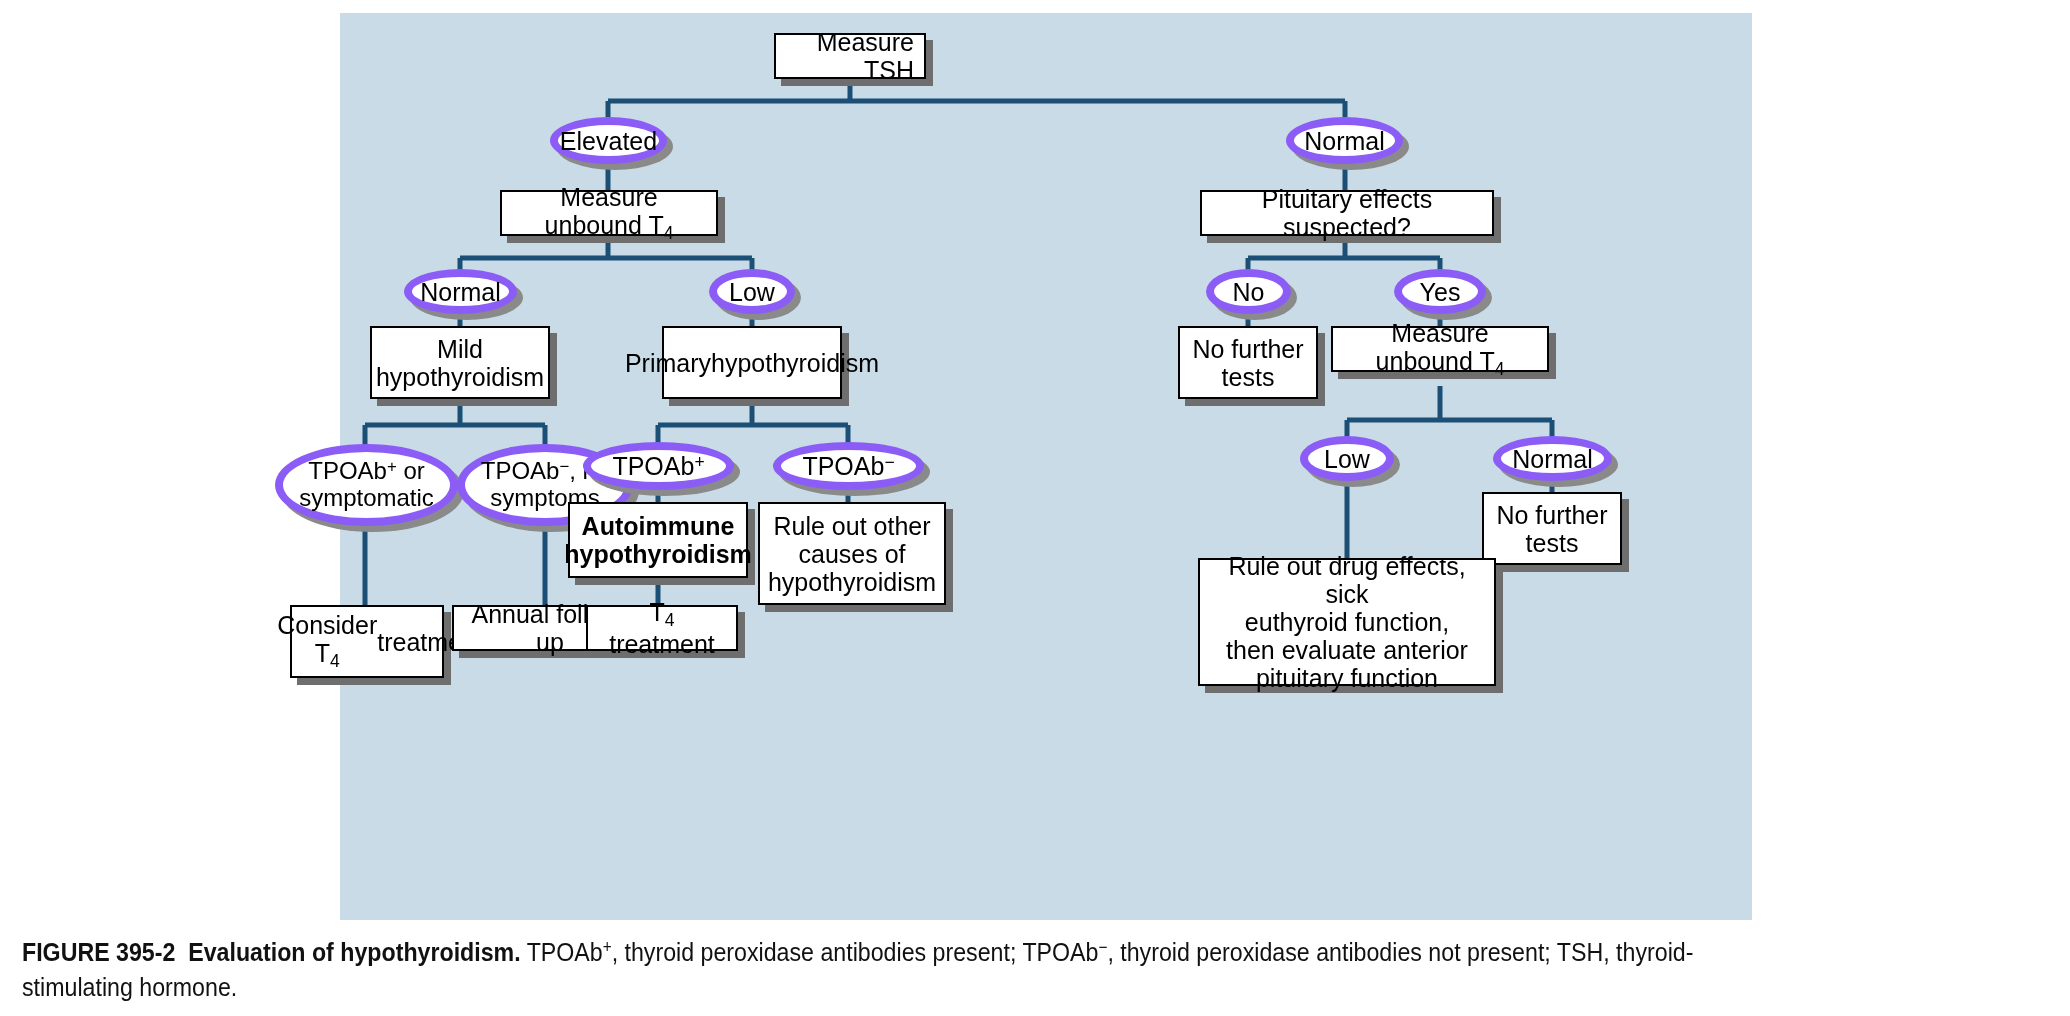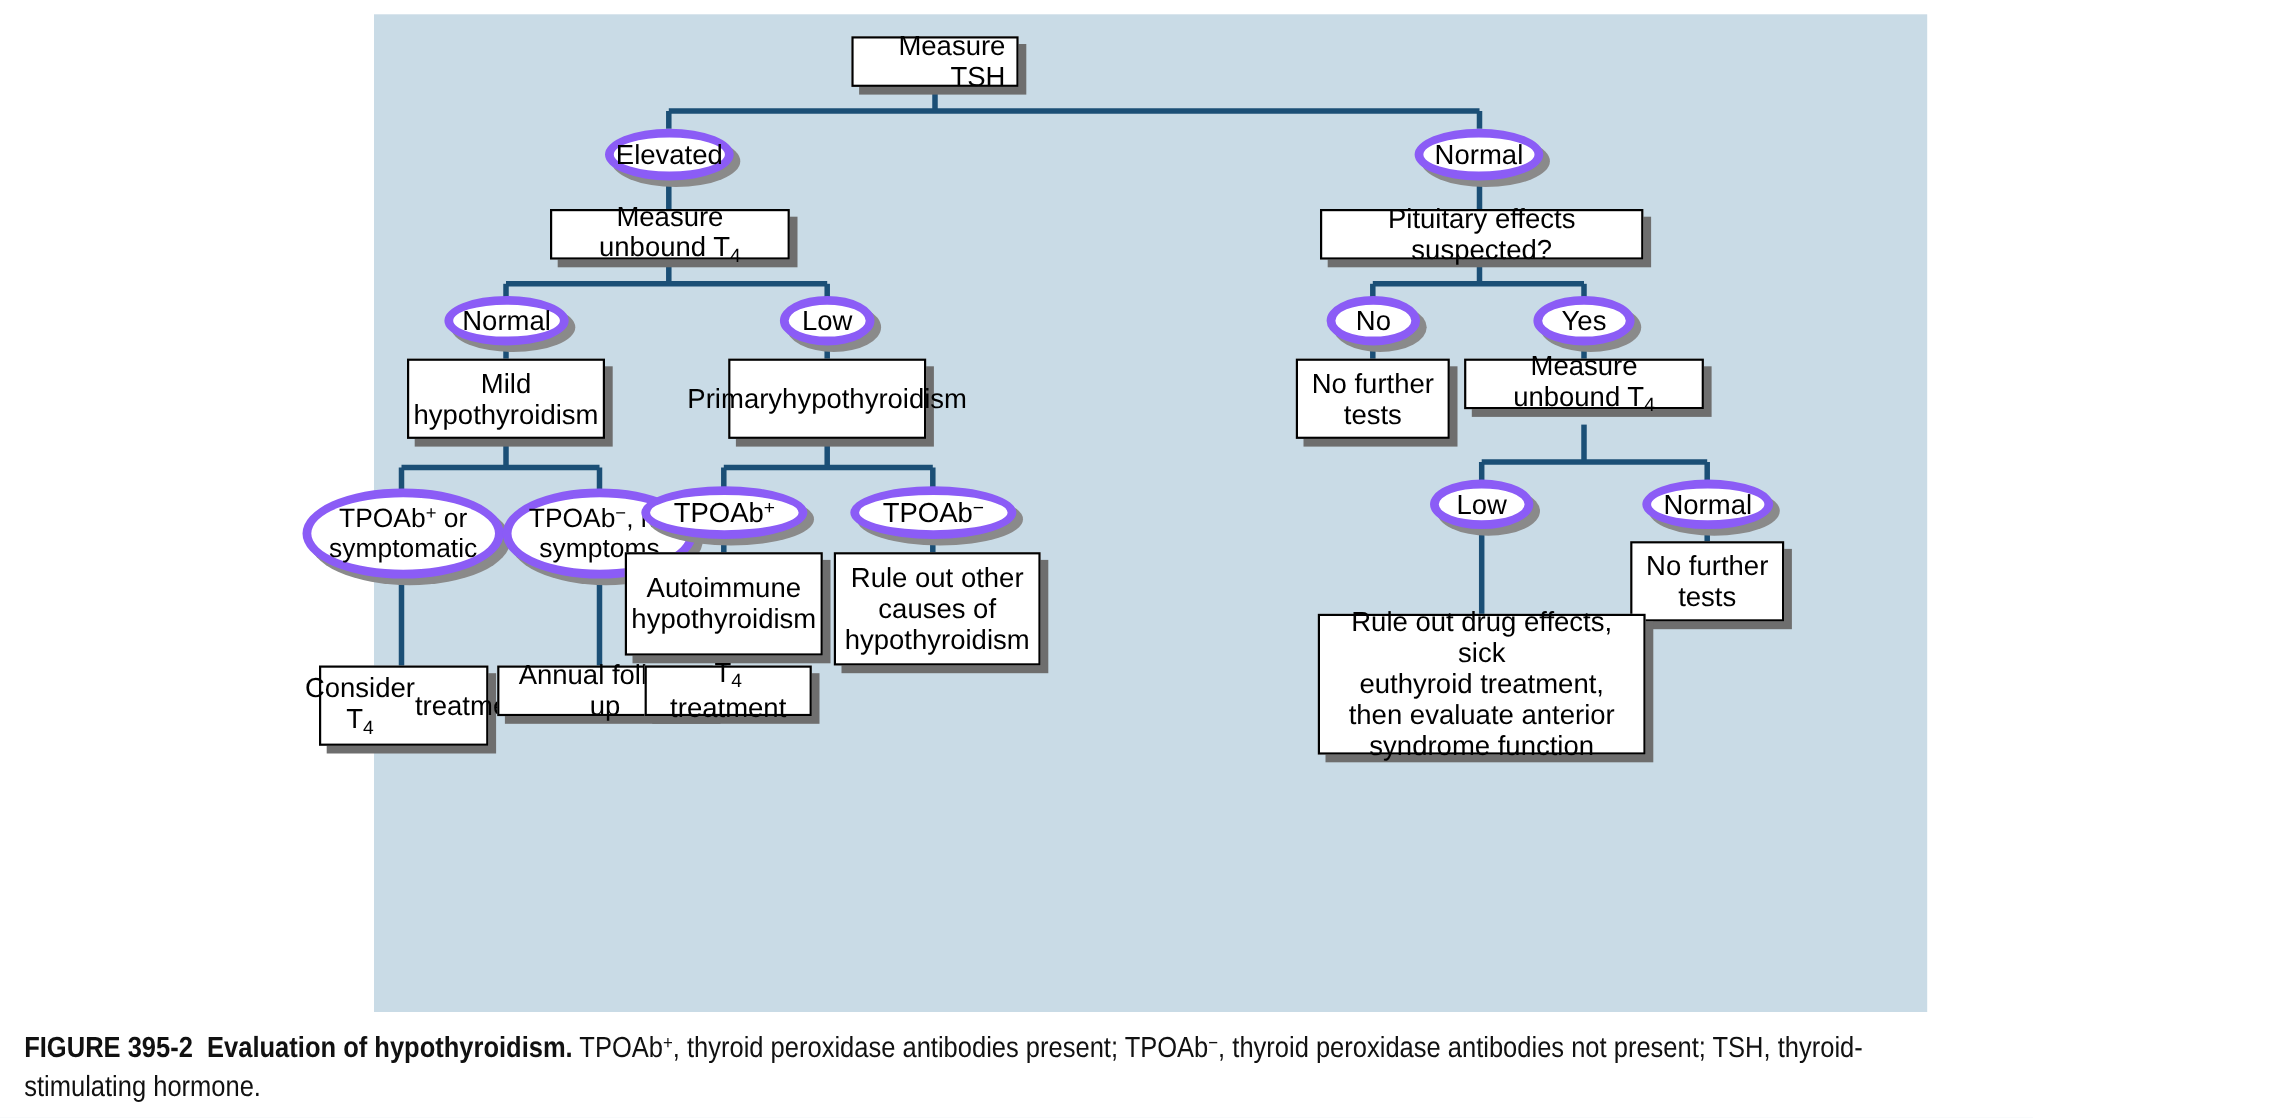--- a/index.html
+++ b/index.html
@@ -221,41 +221,41 @@
     </div>
 
     <div class="node ellipse" style="left:960px; top:423px; width:94px; height:45px;">
       <span>Low</span>
     </div>
 
     <div class="node ellipse" style="left:1153px; top:423px; width:119px; height:45px;">
       <span>Normal</span>
     </div>
 
-    <div class="node box" style="left:228px; top:489px; width:180px; height:94px; flex-direction:column;">
+    <div class="node box" style="left:228px; top:489px; width:180px; height:76px; flex-direction:column;font-weight:bold;">
       <span>Autoimmune</span>
       <span>hypothyroidism</span>
     </div>
 
     <div class="node box" style="left:418px; top:489px; width:188px; height:103px; flex-direction:column;">
       <span>Rule out other</span>
       <span>causes of</span>
       <span>hypothyroidism</span>
     </div>
 
     <div class="node box" style="left:1142px; top:479px; width:140px; height:73px; flex-direction:column;">
       <span>No further</span>
       <span>tests</span>
     </div>
 
     <div class="node box" style="left:858px; top:545px; width:298px; height:128px; flex-direction:column;">
       <span>Rule out drug effects, sick</span>
-      <span>euthyroid treatment,</span>
+      <span>euthyroid function,</span>
       <span>then evaluate anterior</span>
-      <span>syndrome function</span>
+      <span>pituitary function</span>
     </div>
 
     <div class="node box" style="left:-50px; top:592px; width:154px; height:73px; flex-direction:row;padding-left:36px;">
       <span><span>Consider T</span><sub>4</sub></span>
       <span>treatment</span>
     </div>
 
     <div class="node box" style="left:112px; top:592px; width:196px; height:46px;">
       <span>Annual follow-up</span>
     </div>

